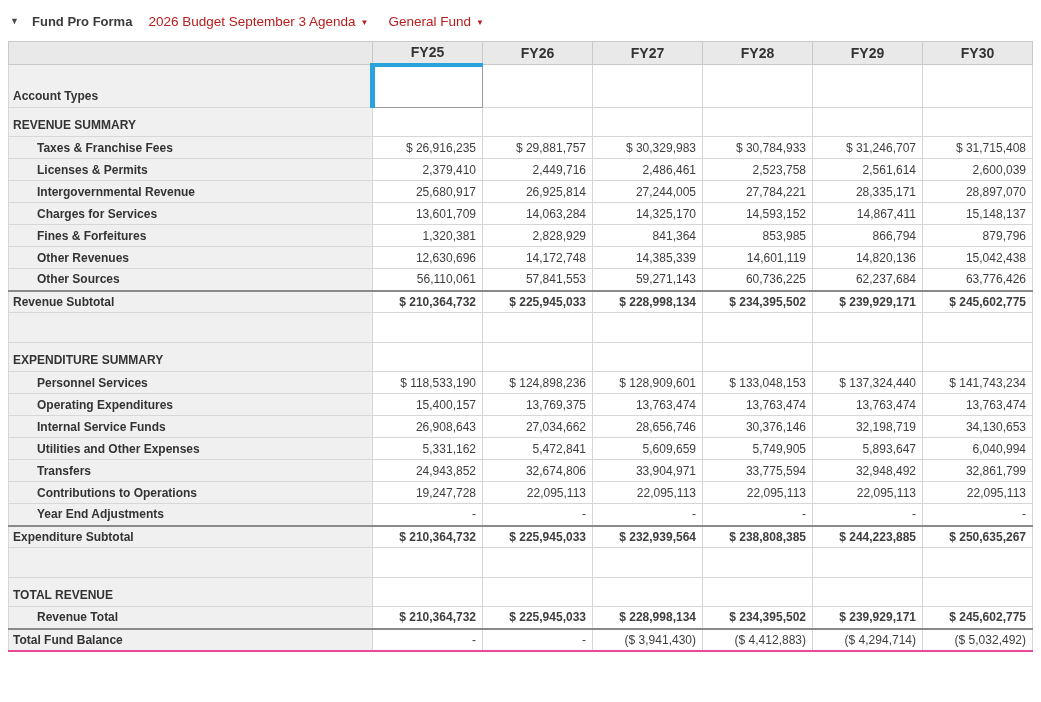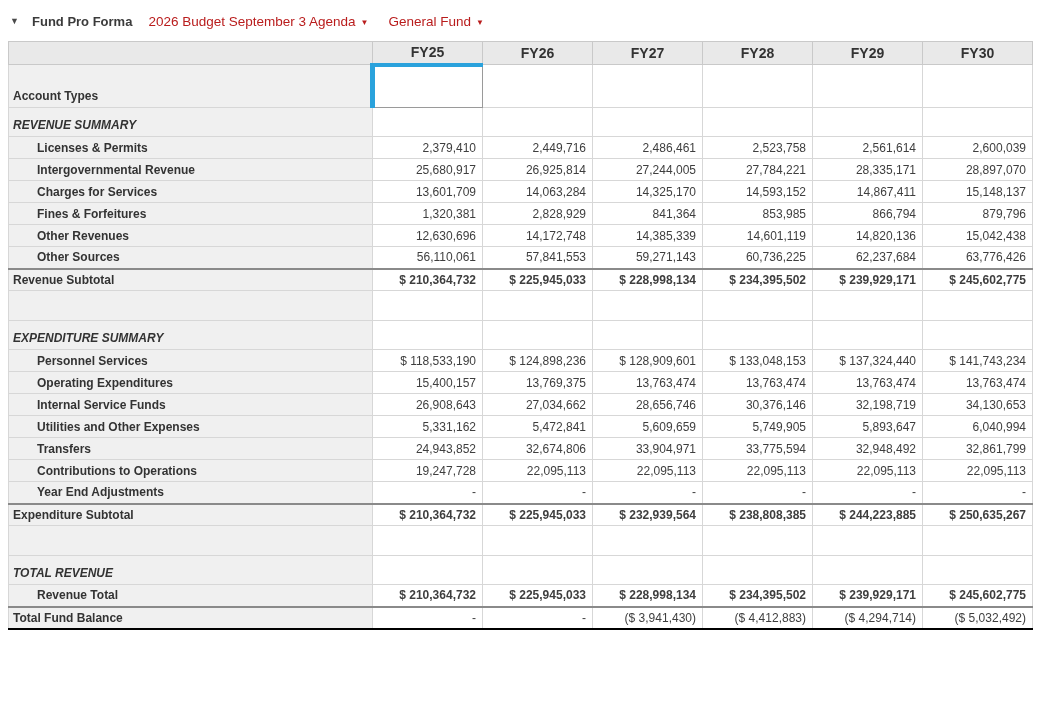--- a/index.html
+++ b/index.html
@@ -13,30 +13,30 @@
 
   table{border-collapse:collapse;table-layout:fixed;margin:6px 0 0 8px;font-size:12px;color:#3e3e3e;border:1px solid #b3b3b3;}
   col.c-label{width:364px;}
   col.c-data{width:110px;}
   th,td{border:1px solid #d7d7d7;overflow:hidden;white-space:nowrap;box-sizing:border-box;}
   th{background:#e9e9e9;font-weight:bold;color:#333;text-align:center;height:23px;border-color:#c9c9c9;font-size:14px;}
   td.label{background:#f0f0f0;font-weight:bold;color:#333;padding-left:28px;text-align:left;vertical-align:middle;}
   td.val{background:#ffffff;text-align:right;padding-right:6px;vertical-align:middle;}
 
   tr.row-tall td{height:43px;}
-  tr.row-section td{height:29px;font-style:italic;}
+  tr.row-section td{height:29px;}
   tr.row-data td,tr.row-subtotal td,tr.row-total td,tr.row-grand td{height:22px;}
   tr.row-spacer td{height:30px;}
 
   tr.row-tall td.label,tr.row-section td.label{vertical-align:bottom;padding-bottom:4px;padding-left:4px;}
   tr.row-subtotal td.label,tr.row-grand td.label,tr.row-spacer td.label{padding-left:4px;}
   tr.row-total td.label{}
 
   tr.row-subtotal td,tr.row-grand td{border-top:2px solid #8a8a8a;}
-  tr.row-grand td{border-bottom:2px solid #000000;}
+  tr.row-grand td{border-bottom:2px solid #ec4899;}
   tr.row-subtotal td.val,tr.row-total td.val{font-weight:bold;}
   tr.row-grand td.val{font-weight:normal;}
 
   td.selected{background:#ffffff;border-top:4px solid #2aa2dc;border-left:5px solid #2aa2dc;border-right:1px solid #9a9a9a;border-bottom:1px solid #9a9a9a;}
 </style>
 </head>
 <body>
 
 <div class="topbar">
   <span class="collapse-btn"><span>▼</span></span>
@@ -85,20 +85,29 @@
       <tr class="row-section">
         <td class="label">REVENUE SUMMARY</td>
         <td class="val"></td>
         <td class="val"></td>
         <td class="val"></td>
         <td class="val"></td>
         <td class="val"></td>
         <td class="val"></td>
       </tr>
       <tr class="row-data">
+        <td class="label">Taxes &amp; Franchise Fees</td>
+        <td class="val">$ 26,916,235</td>
+        <td class="val">$ 29,881,757</td>
+        <td class="val">$ 30,329,983</td>
+        <td class="val">$ 30,784,933</td>
+        <td class="val">$ 31,246,707</td>
+        <td class="val">$ 31,715,408</td>
+      </tr>
+      <tr class="row-data">
         <td class="label">Licenses &amp; Permits</td>
         <td class="val">2,379,410</td>
         <td class="val">2,449,716</td>
         <td class="val">2,486,461</td>
         <td class="val">2,523,758</td>
         <td class="val">2,561,614</td>
         <td class="val">2,600,039</td>
       </tr>
       <tr class="row-data">
         <td class="label">Intergovernmental Revenue</td>

